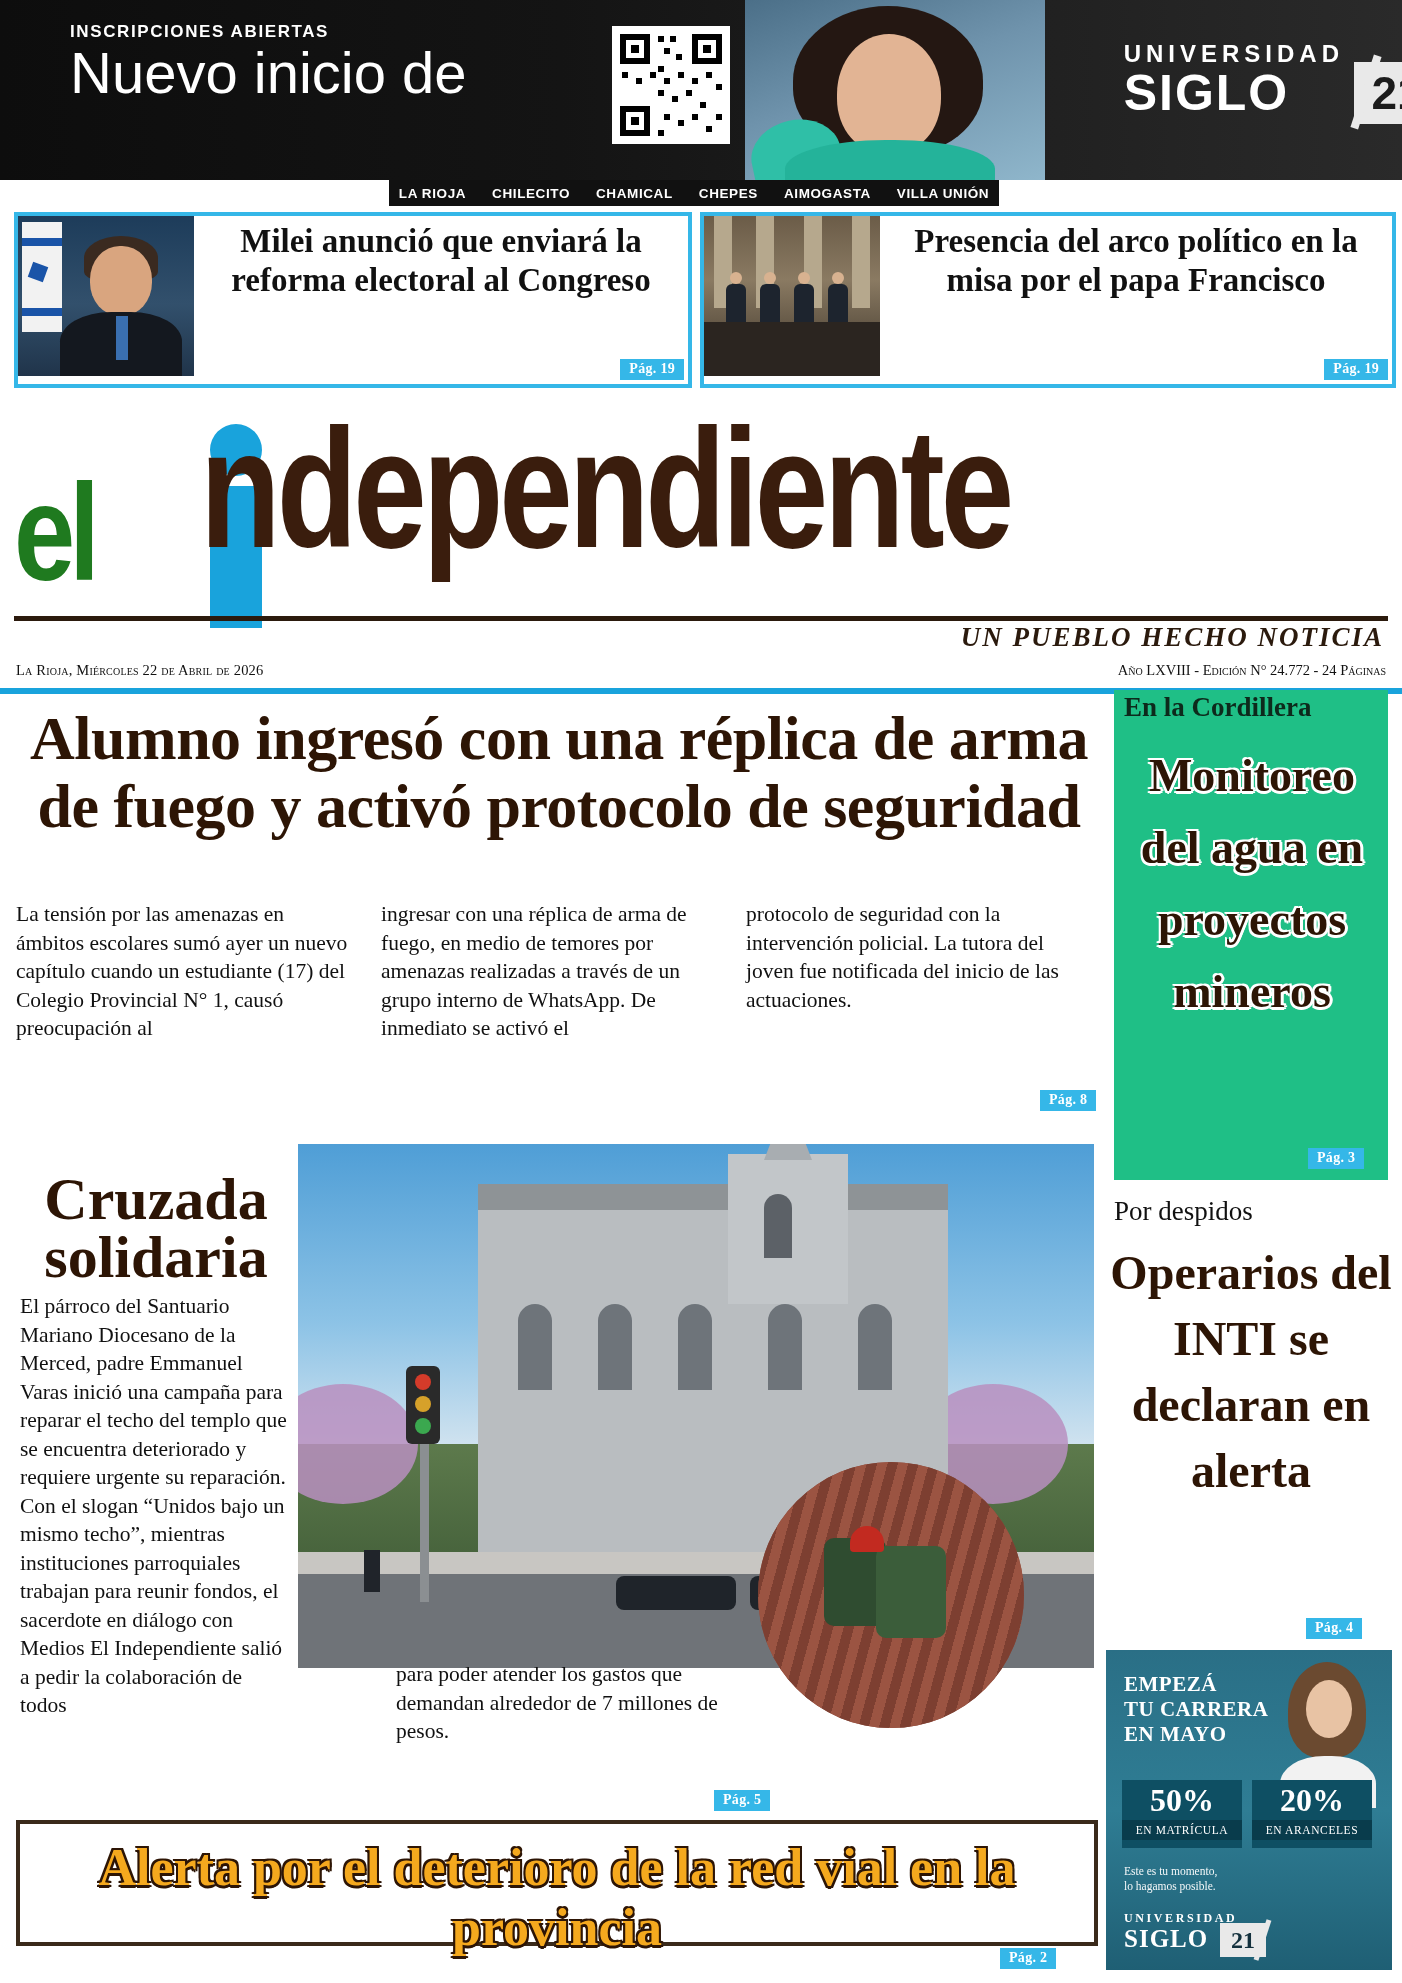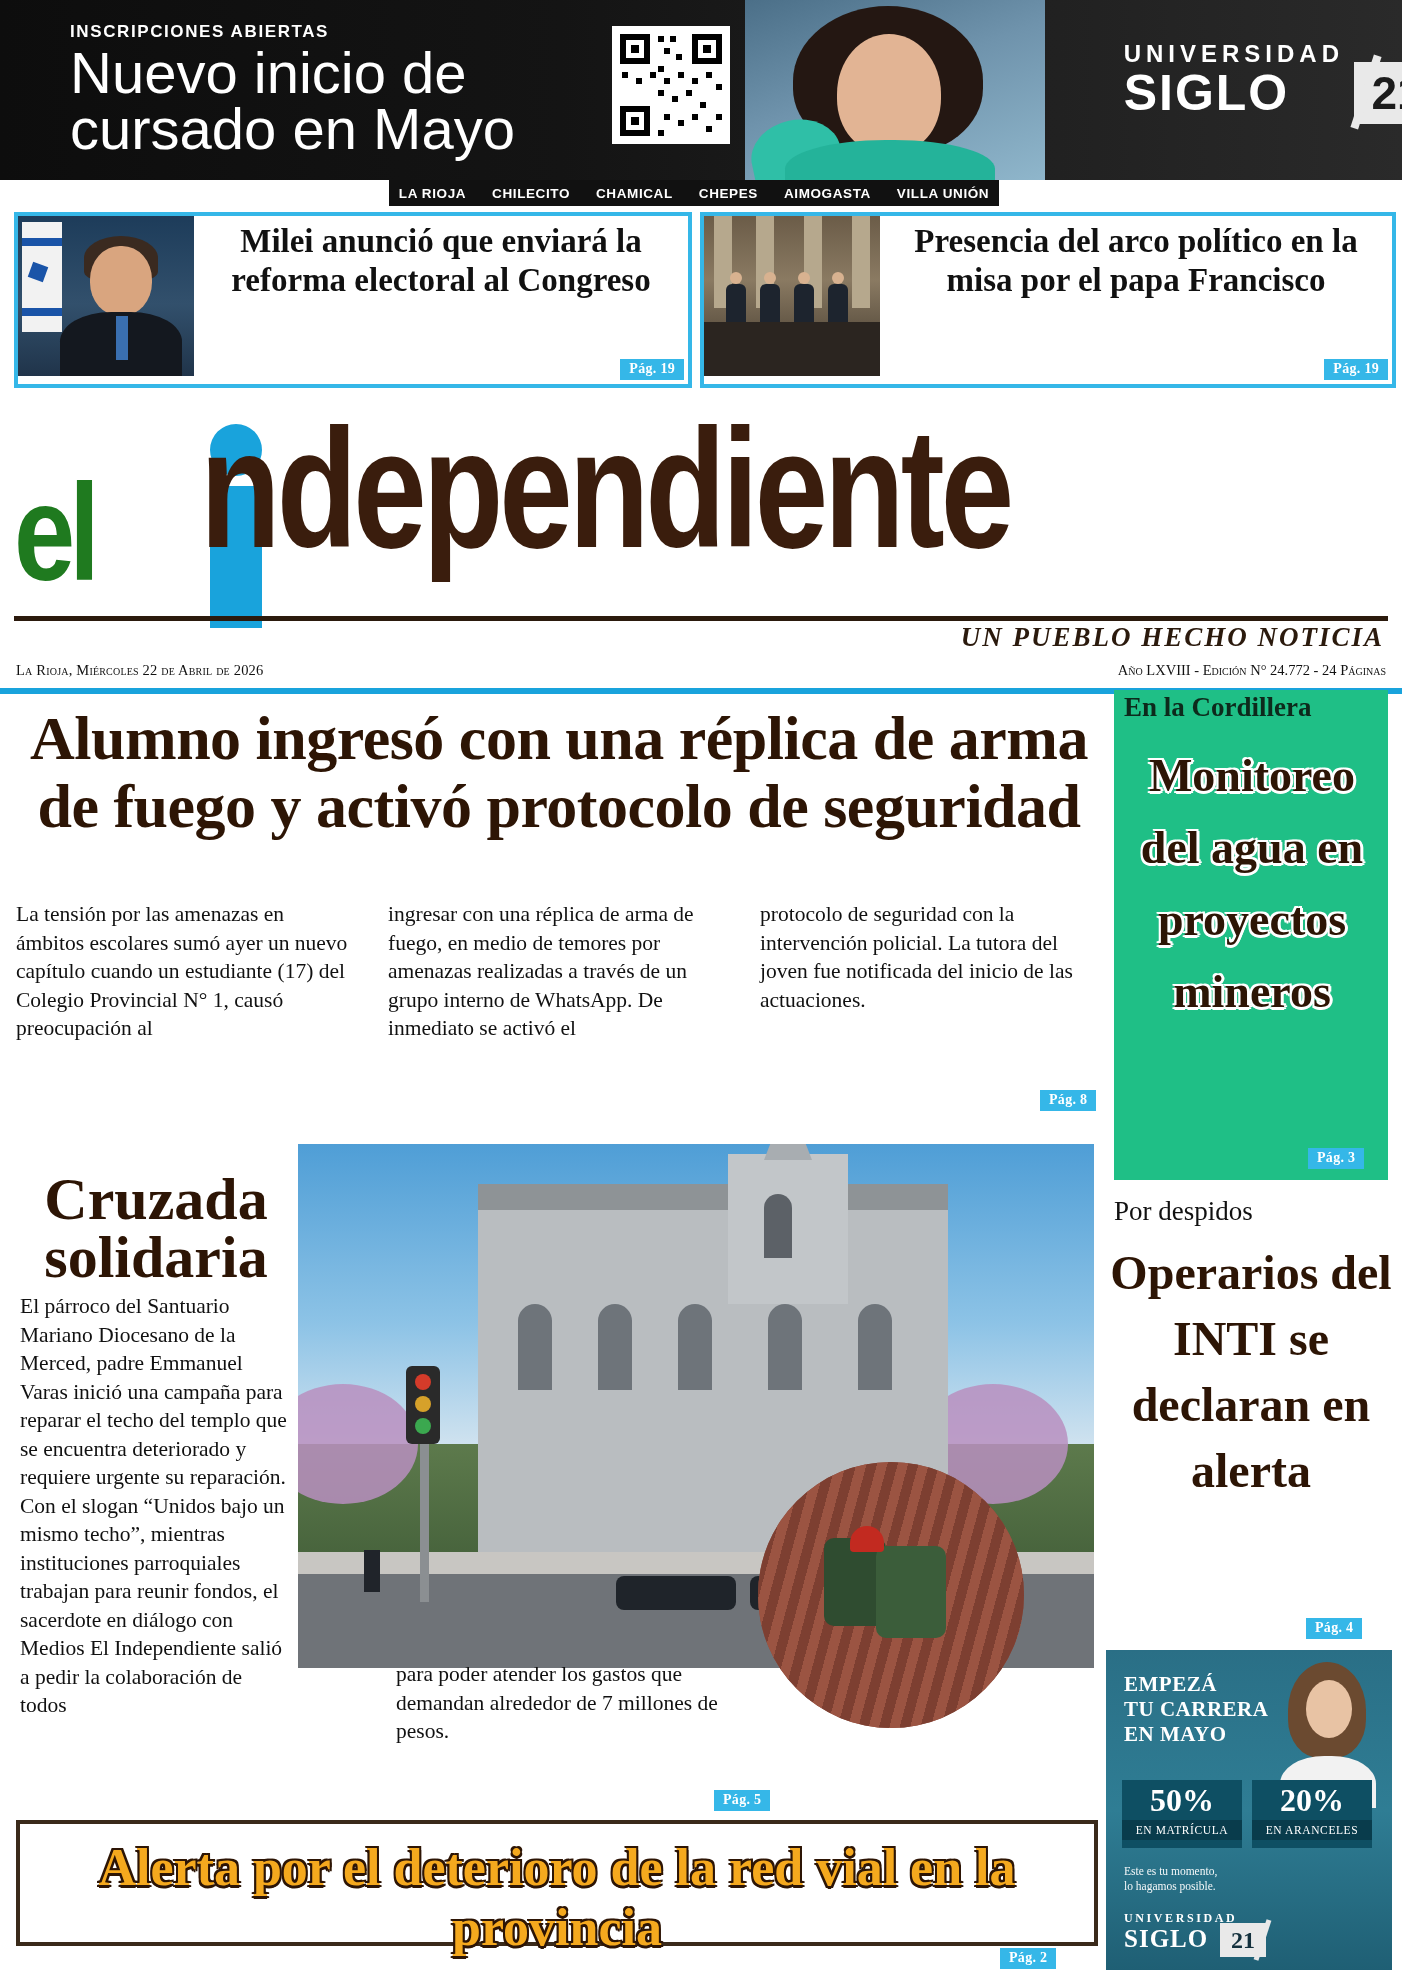--- a/index.html
+++ b/index.html
@@ -166,21 +166,21 @@
   
   .lead{
     position:absolute;left:16px;top:704px;width:1086px;
   }
   .lead h1{
     margin:0;font-family:"Liberation Serif", serif;font-weight:bold;
     font-size:62px;line-height:68px;color:#2d1505;text-align:center;letter-spacing:-.5px;
   }
   .lead-cols{
     position:absolute;left:16px;top:900px;width:1086px;
-    display:flex;gap:32px;
+    display:flex;gap:25px;
   }
   .lead-cols .col{
     width:340px;font-family:"Liberation Serif", serif;font-size:21.5px;line-height:28.5px;color:#111;
   }
 
   
   .green-box{
     position:absolute;left:1114px;top:690px;width:274px;height:490px;background:#1fbf86;
   }
   .green-kicker{
@@ -292,21 +292,20 @@
 </style>
 </head>
 <body>
 
 <div class="page">
 
   <div class="top-ad">
     <div class="left-text">
       <div class="kicker">INSCRIPCIONES ABIERTAS</div>
       <div class="big">Nuevo inicio de</div>
-      <div class="big">cursado en Mayo</div>
     </div>
 
     <div class="qr">
       <div class="cell" style="left:8px;top:8px;width:30px;height:30px;"></div>
       <div class="cell" style="left:14px;top:14px;width:18px;height:18px;background:#fff;"></div>
       <div class="cell" style="left:19px;top:19px;width:8px;height:8px;"></div>
       <div class="cell" style="left:80px;top:8px;width:30px;height:30px;"></div>
       <div class="cell" style="left:86px;top:14px;width:18px;height:18px;background:#fff;"></div>
       <div class="cell" style="left:91px;top:19px;width:8px;height:8px;"></div>
       <div class="cell" style="left:8px;top:80px;width:30px;height:30px;"></div>

